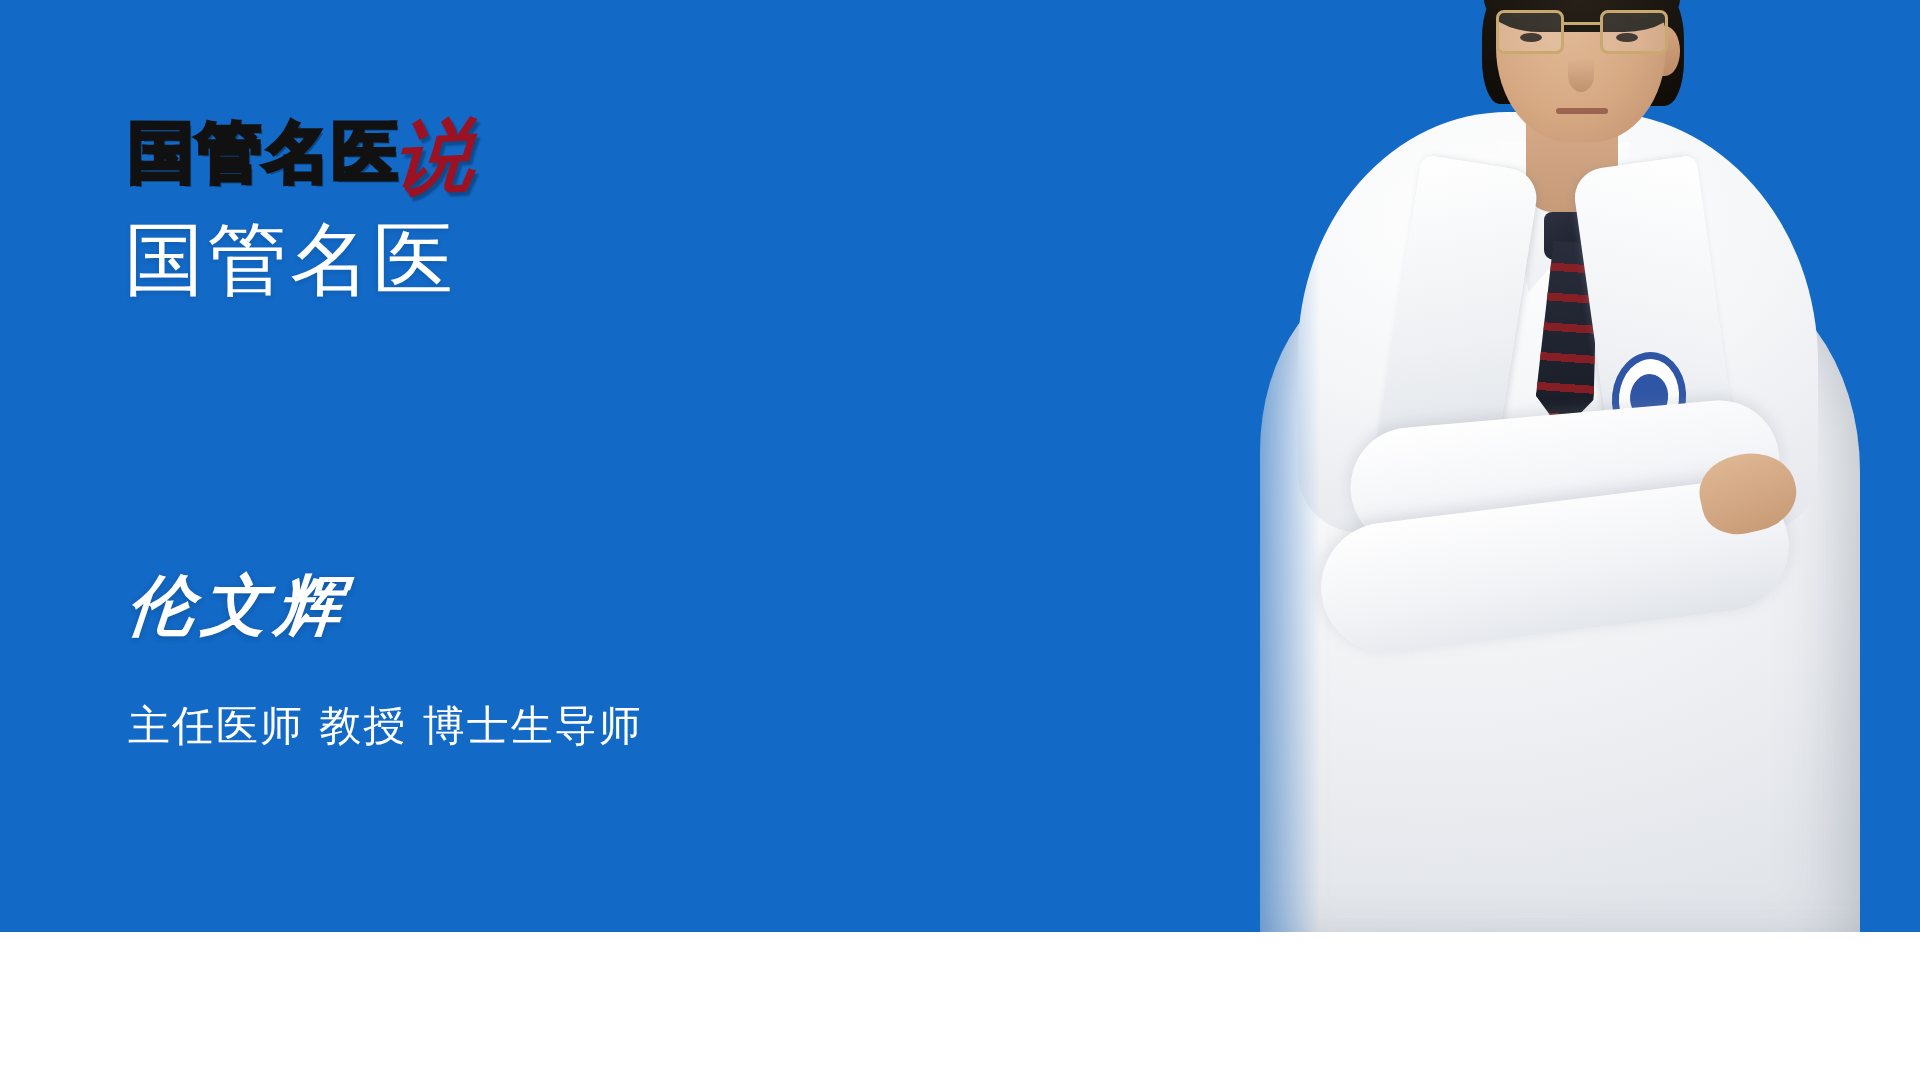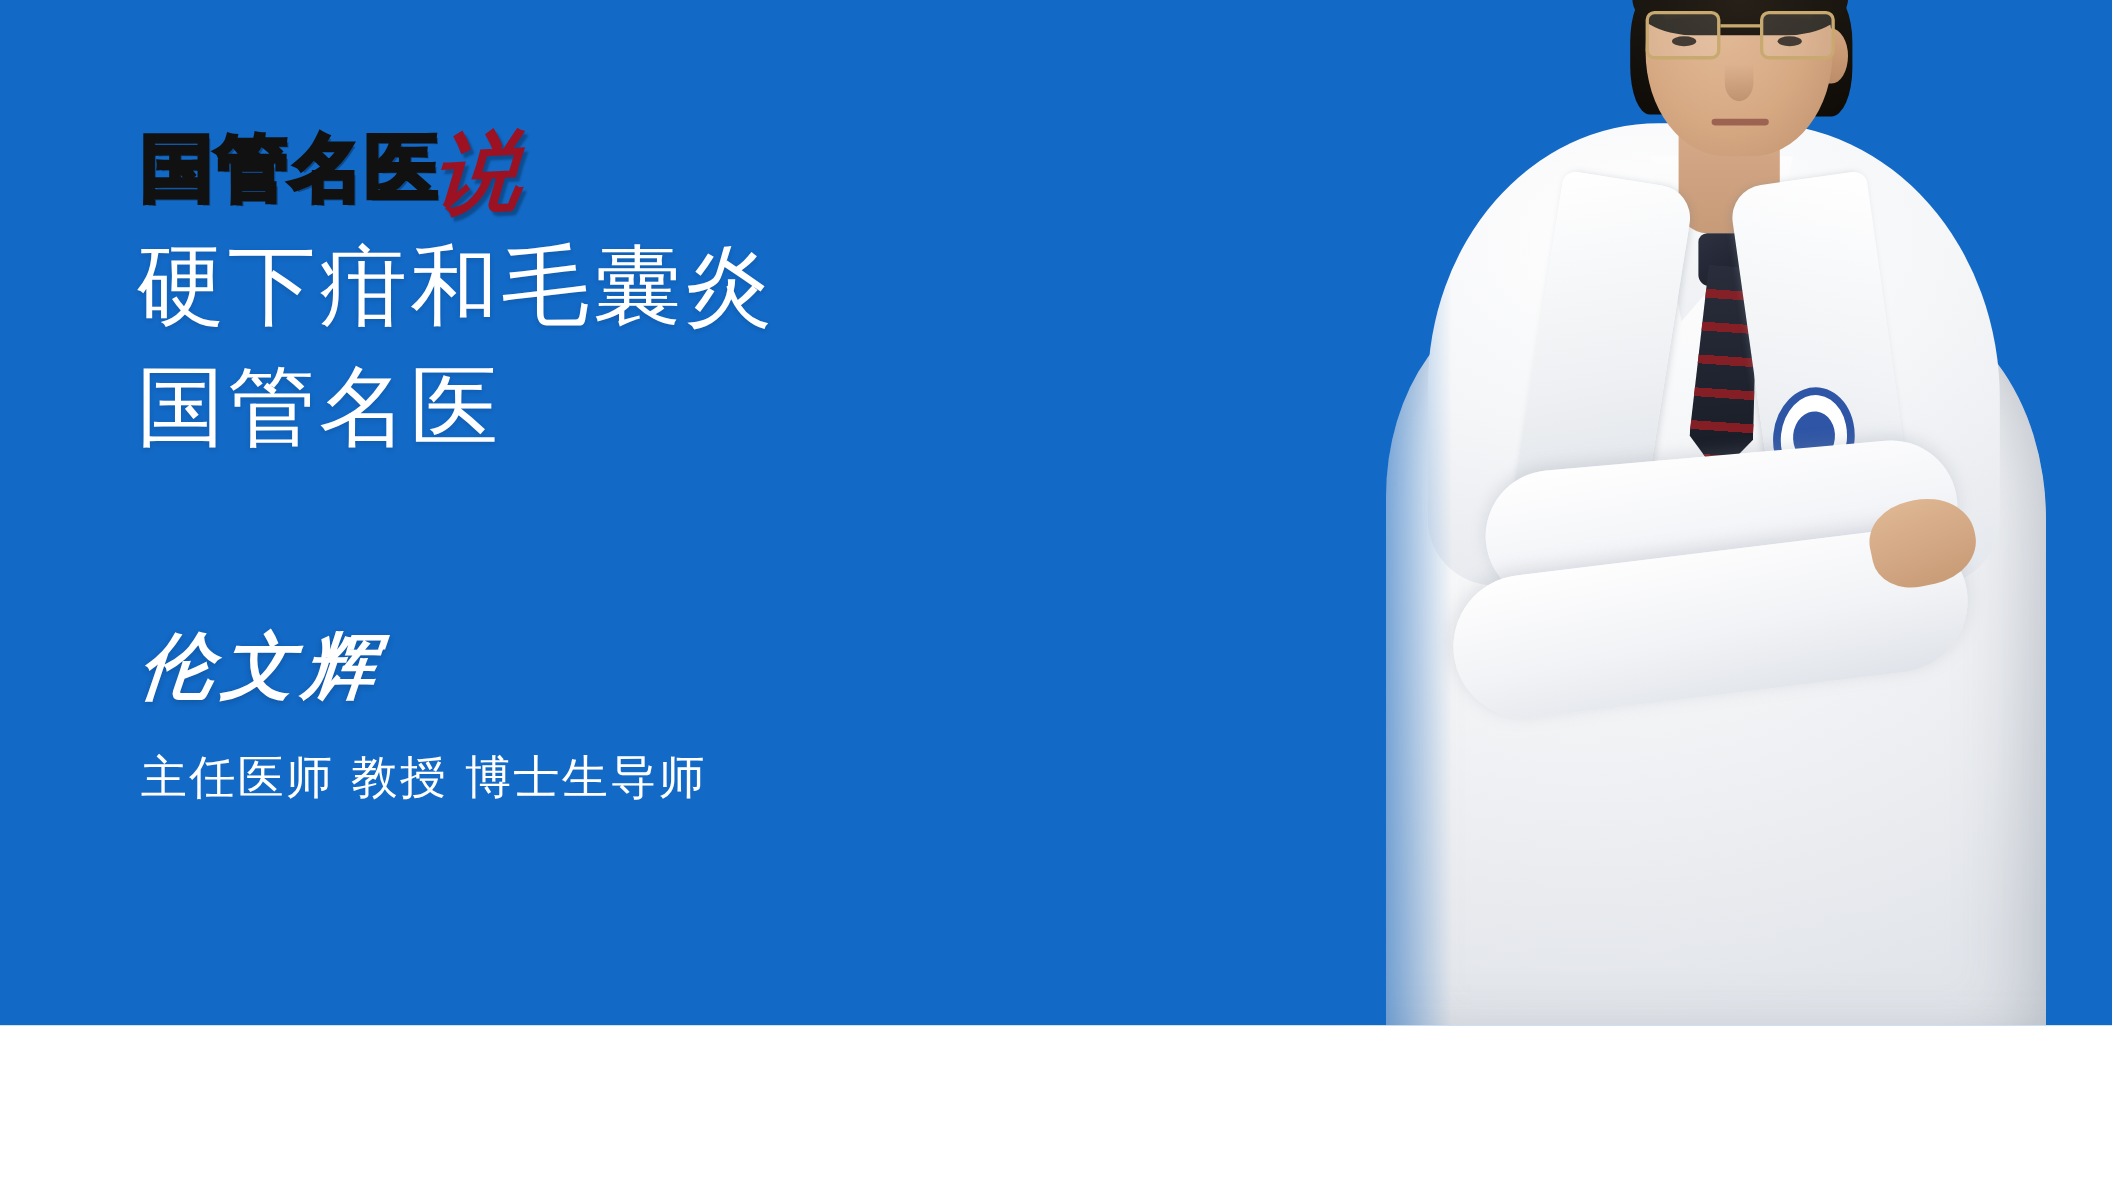--- a/index.html
+++ b/index.html
@@ -73,21 +73,21 @@
     font-style:italic;
     letter-spacing:8px;
     line-height:1;
     transform:skewX(-5deg);
     text-shadow:0 2px 6px rgba(0,0,0,.18);
   }
 
   
   #credentials {
     position:absolute;
-    left:128px; top:686px;
+    left:128px; top:705px;
     color:#ffffff;
     text-align:right;
   }
   #credentials .cline {
     font-family:"DejaVu Sans", sans-serif;
     font-size:42px;
     font-weight:300;
     line-height:1;
     letter-spacing:2px;
     margin-bottom:45px;
@@ -313,21 +313,20 @@
 <body>
 
 <div id="card" style="background: rgb(18, 105, 198);">
 
   <div id="logo">
     <span id="logo-main">国管名医</span>
     <span id="logo-accent">说</span>
   </div>
 
   <div id="title">
-    <div class="tline">硬下疳和毛囊炎</div>
     <div class="tline">国管名医</div>
   </div>
 
   <div id="doctor-name">伦文辉</div>
 
   <div id="credentials">
     <div class="cline">主任医师  教授  博士生导师</div>
   </div>
 
   <div id="portrait">

